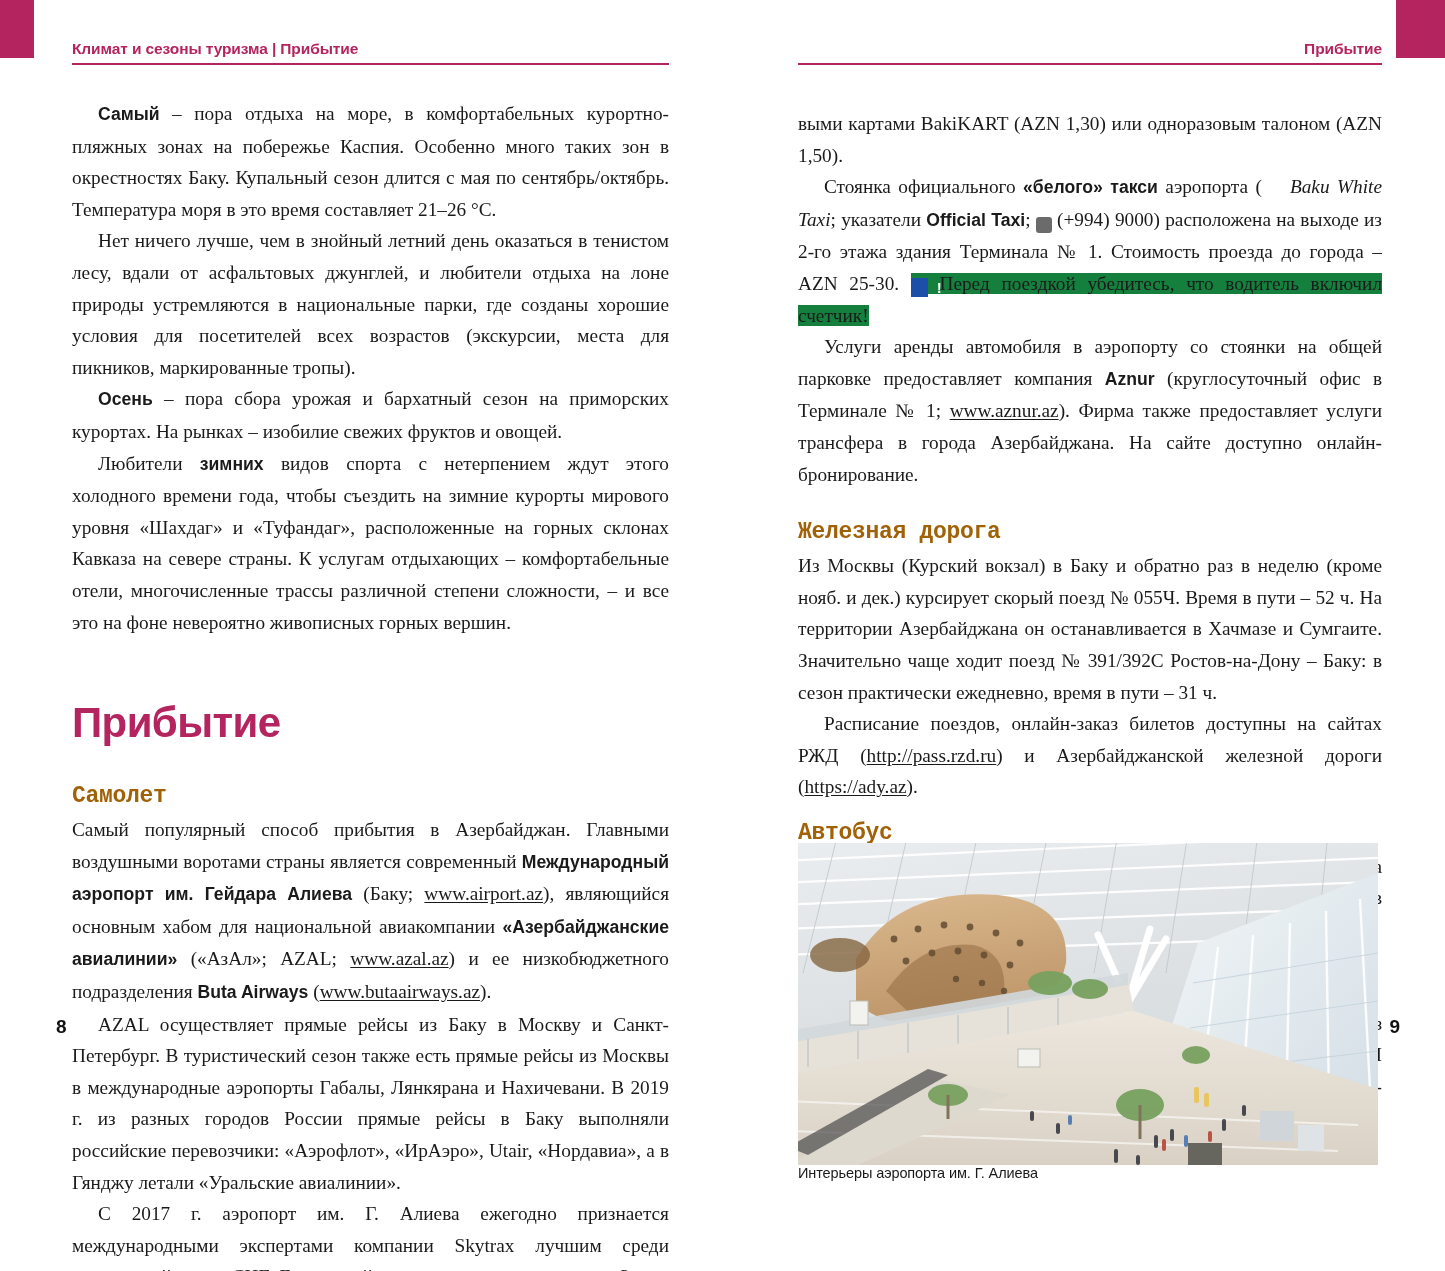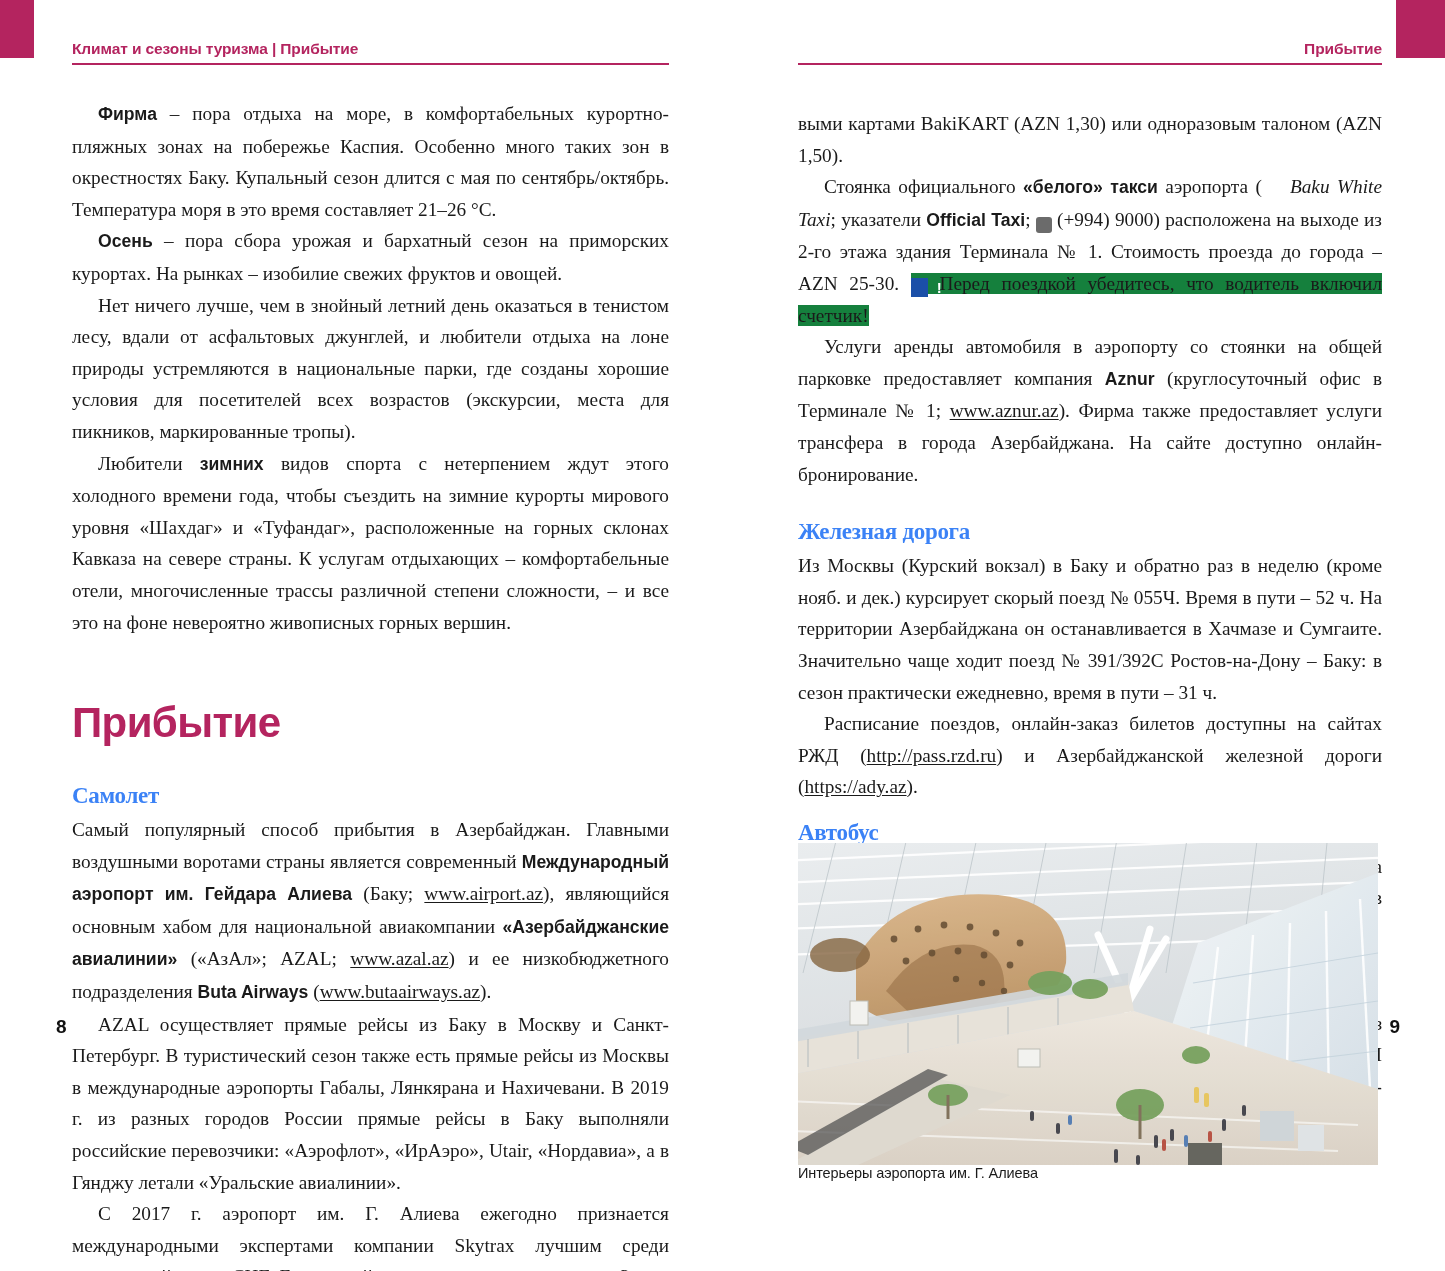--- a/index.html
+++ b/index.html
@@ -55,24 +55,24 @@
     margin:0;
     font-family:"Liberation Sans", sans-serif;
     font-weight:bold;
     font-size:42px;
     color:#b4245f;
     letter-spacing:-0.6px;
     line-height:46px;
   }
   h2.h-sub{
     margin:0;
-    font-family:Liberation Serif, serif;
+    font-family:Liberation Mono, monospace;
     font-weight:bold;
     font-size:23px;
-    color:#3b82f6;
+    color:#a16207;
     letter-spacing:-0.3px;
     line-height:28px;
   }
   .ico-phone{
     display:inline-block;width:16px;height:16px;border-radius:3px;
     background:#6b6b6b;color:#fff;
     font-family:"DejaVu Sans", sans-serif;font-size:11px;
     line-height:16px;text-align:center;vertical-align:-2px;
   }
   .ico-excl{
@@ -114,25 +114,25 @@
 
   <div class="col col-left">
 
     <div class="runhead">
       <div class="rh-text">Климат и сезоны туризма | Прибытие</div>
       <div class="rh-rule"></div>
     </div>
 
     <div class="body-area" style="top:98px;">
 
-      <p class="t"><b class="s">Фирма</b><span> – пора отдыха на море, в комфортабельных курортно-пляжных зонах на побережье Каспия. Особенно много таких зон в окрестностях Баку. Купальный сезон длится с мая по сентябрь/октябрь. Температура моря в это время составляет 21–26 °C.</span></p>
+      <p class="t"><b class="s">Самый</b><span> – пора отдыха на море, в комфортабельных курортно-пляжных зонах на побережье Каспия. Особенно много таких зон в окрестностях Баку. Купальный сезон длится с мая по сентябрь/октябрь. Температура моря в это время составляет 21–26 °C.</span></p>
+
+      <p class="t">Нет ничего лучше, чем в знойный летний день оказаться в тенистом лесу, вдали от асфальтовых джунглей, и любители отдыха на лоне природы устремляются в национальные парки, где созданы хорошие условия для посетителей всех возрастов (экскурсии, места для пикников, маркированные тропы).</p>
 
       <p class="t"><b class="s">Осень</b><span> – пора сбора урожая и бархатный сезон на приморских курортах. На рынках – изобилие свежих фруктов и овощей.</span></p>
-
-      <p class="t">Нет ничего лучше, чем в знойный летний день оказаться в тенистом лесу, вдали от асфальтовых джунглей, и любители отдыха на лоне природы устремляются в национальные парки, где созданы хорошие условия для посетителей всех возрастов (экскурсии, места для пикников, маркированные тропы).</p>
 
       <p class="t"><span>Любители </span><b class="s">зимних</b><span> видов спорта с нетерпением ждут этого холодного времени года, чтобы съездить на зимние курорты мирового уровня «Шахдаг» и «Туфандаг», расположенные на горных склонах Кавказа на севере страны. К услугам отдыхающих – комфортабельные отели, многочисленные трассы различной степени сложности, – и все это на фоне невероятно живописных горных вершин.</span></p>
 
       <h1 class="h-big" style="margin-top:62px;">Прибытие</h1>
 
       <h2 class="h-sub" style="margin-top:36px;">Самолет</h2>
 
       <p class="t noind" style="margin-top:4px;"><span>Самый популярный способ прибытия в Азербайджан. Главными воздушными воротами страны является современный </span><b class="s">Международный аэропорт им. Гейдара Алиева</b><span> (Баку; </span><span class="u">www.airport.az</span><span>), являющийся основным хабом для национальной авиакомпании </span><b class="s">«Азербайджанские авиалинии»</b><span> («АзАл»; AZAL; </span><span class="u">www.azal.az</span><span>) и ее низкобюджетного подразделения </span><b class="s">Buta Airways</b><span> (</span><span class="u">www.butaairways.az</span><span>).</span></p>
 
       <p class="t">AZAL осуществляет прямые рейсы из Баку в Москву и Санкт-Петербург. В туристический сезон также есть прямые рейсы из Москвы в международные аэропорты Габалы, Лянкярана и Нахичевани. В 2019 г. из разных городов России прямые рейсы в Баку выполняли российские перевозчики: «Аэрофлот», «ИрАэро», Utair, «Нордавиа», а в Гянджу летали «Уральские авиалинии».</p>

